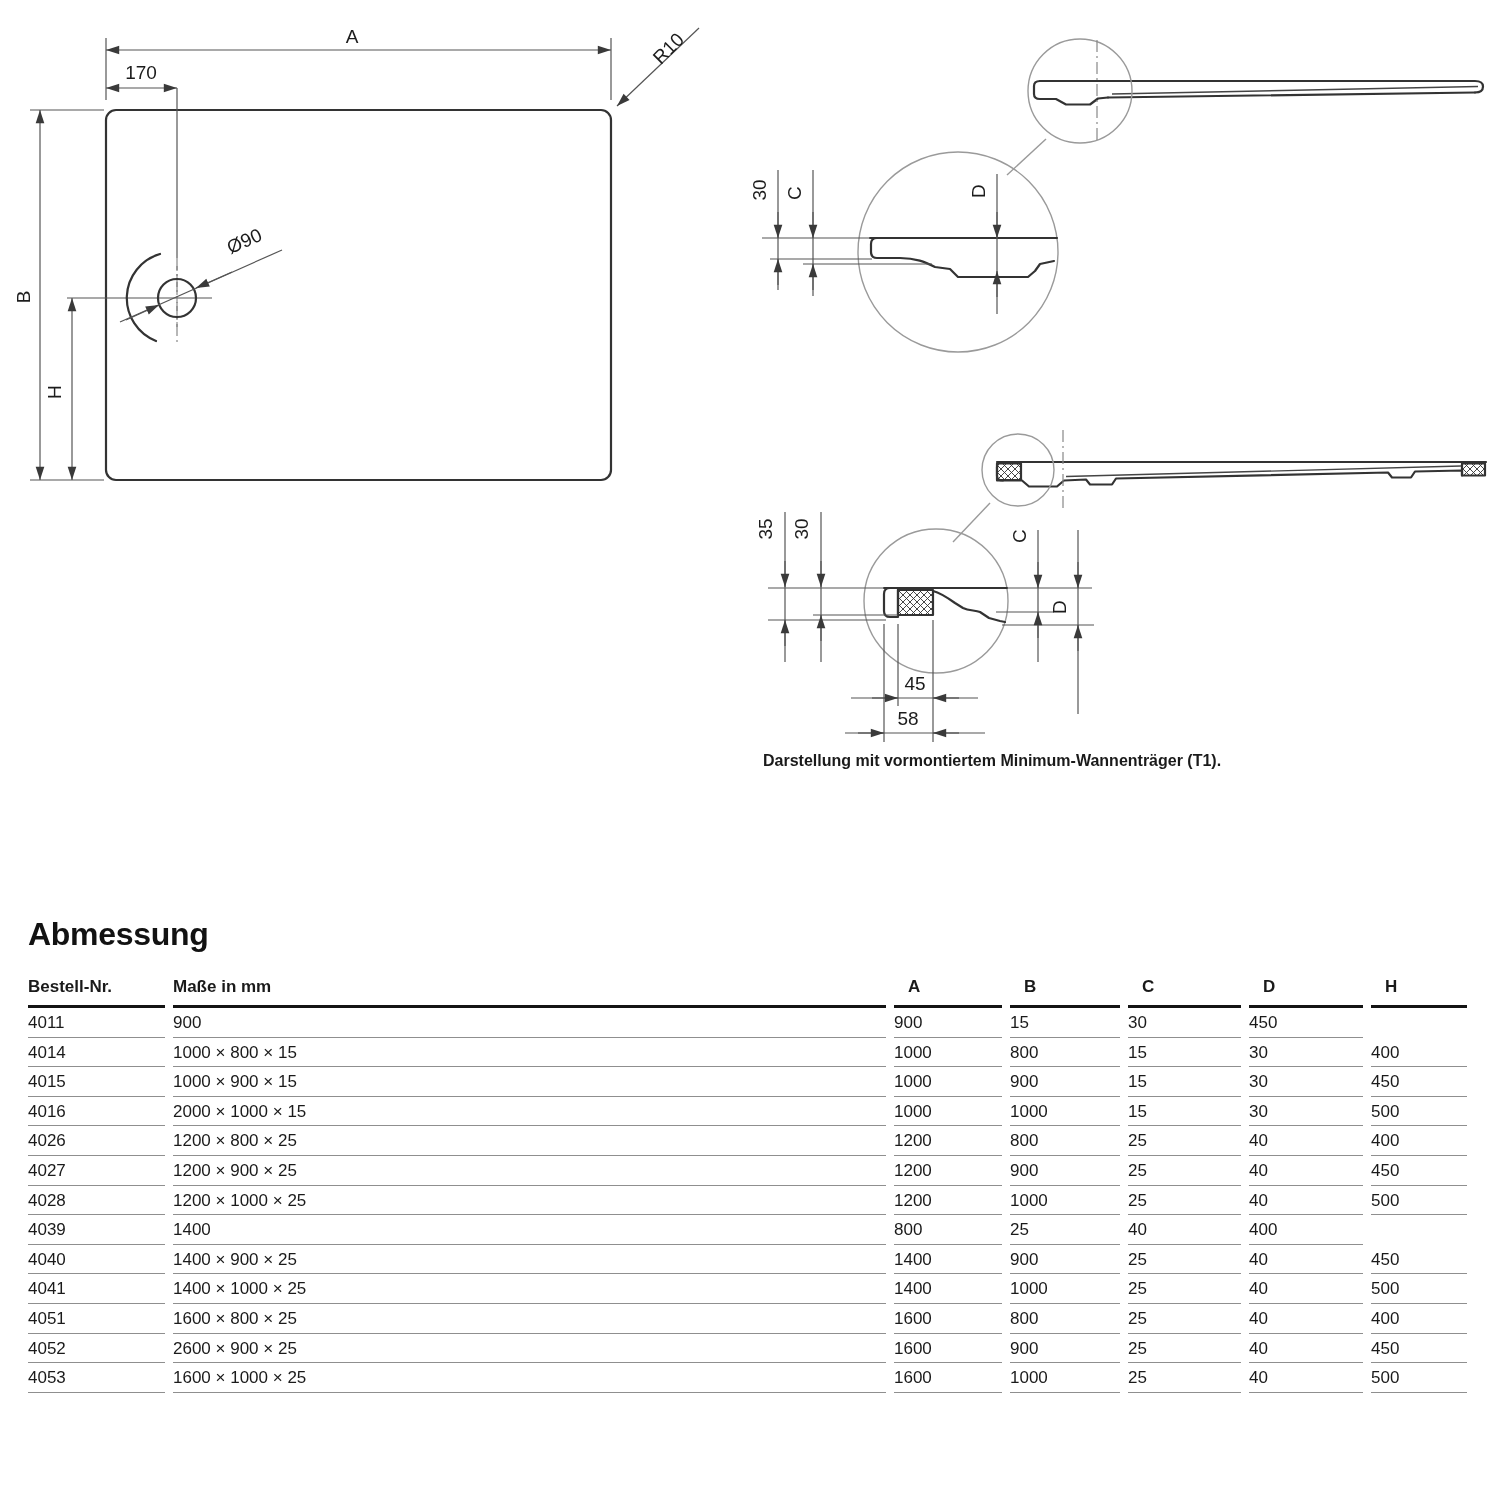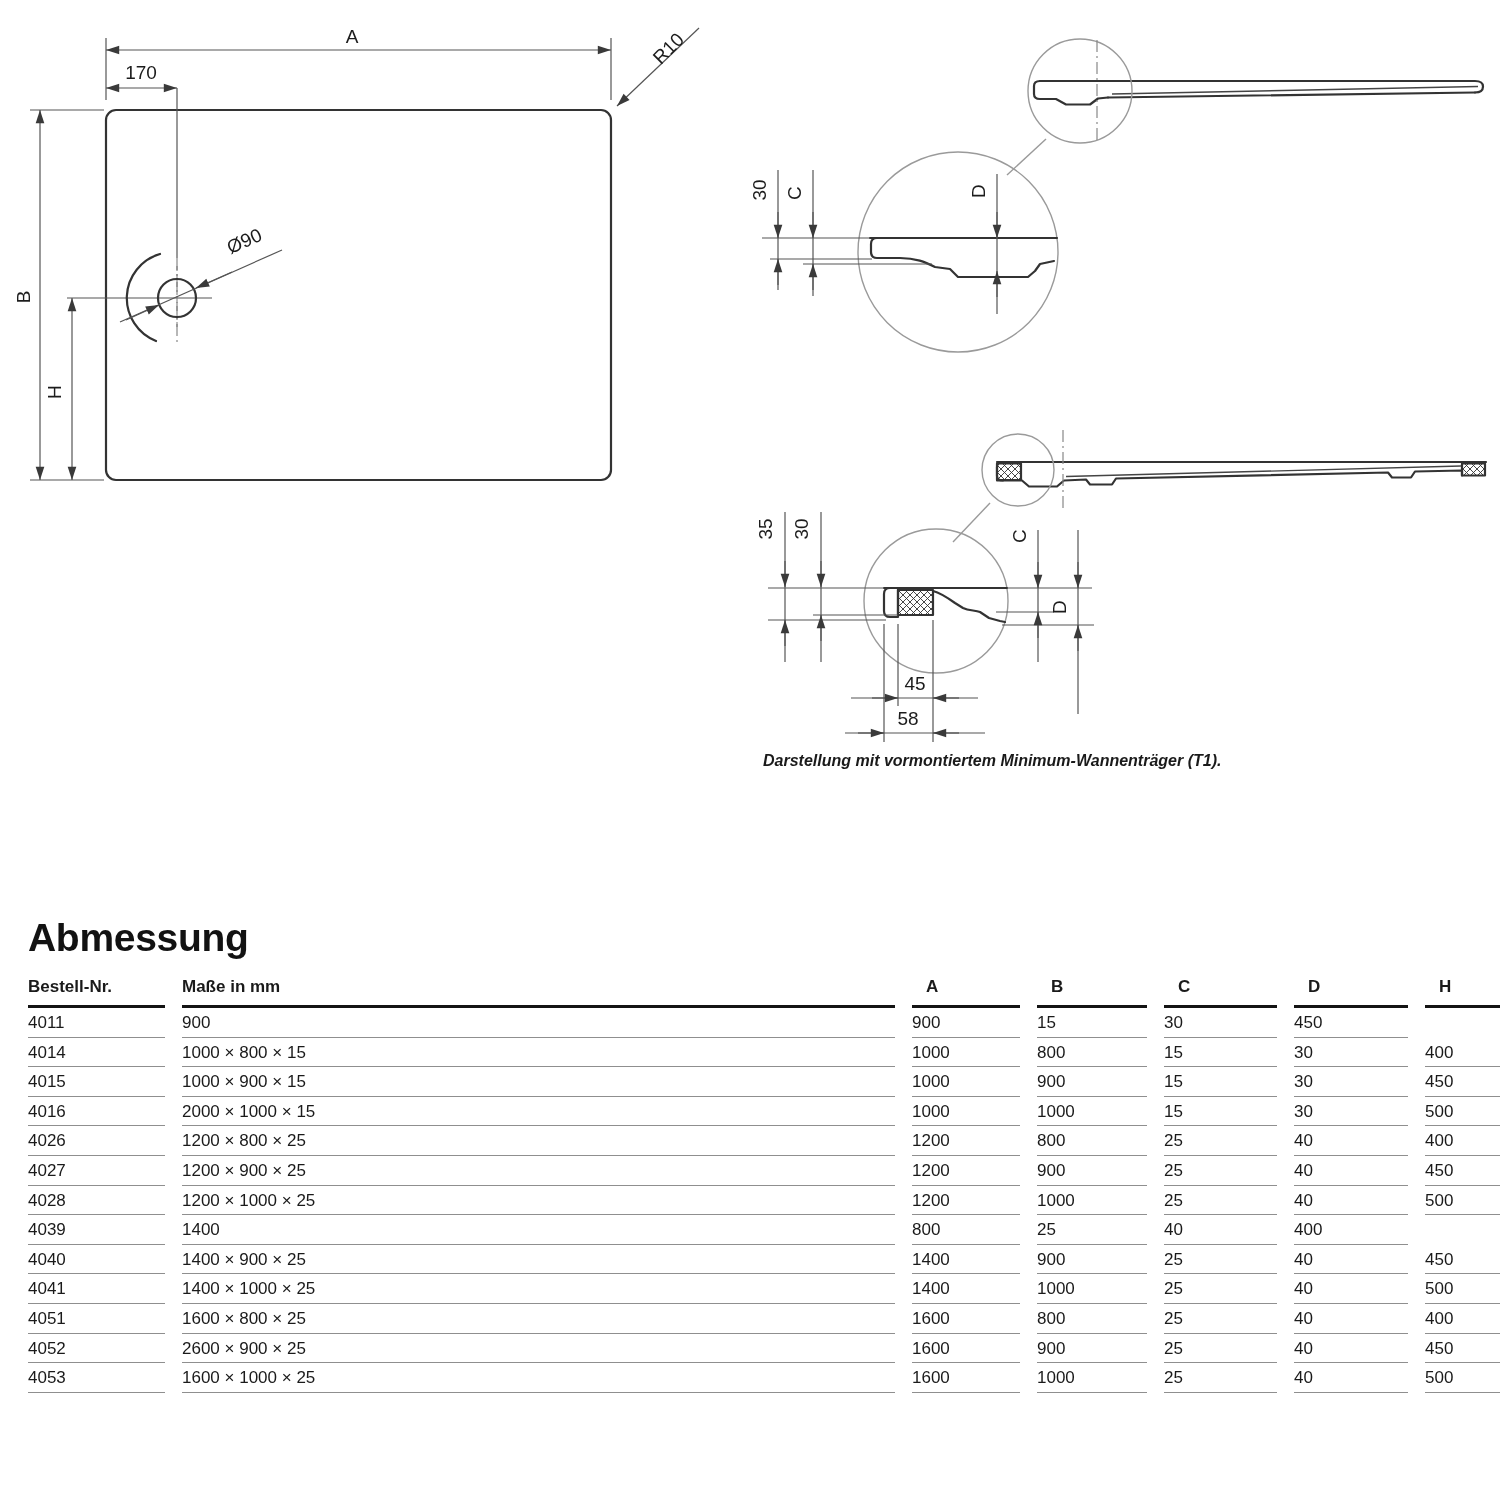--- a/index.html
+++ b/index.html
@@ -15,33 +15,33 @@
   .dc  { stroke:#9a9a9a; stroke-width:1.4; fill:none; }
   .dd  { stroke:#888; stroke-width:1.2; fill:none; stroke-dasharray:12 4 2 4; }
   .dsh { stroke:#777; stroke-width:1; fill:none; stroke-dasharray:5 3; }
   .hatched { fill:url(#hatch); }
   text.lbl { font:19px "Liberation Sans", sans-serif; fill:#1c1c1c; }
   .arr2 { marker-start:url(#arr); marker-end:url(#arr); }
   .arr1 { marker-end:url(#arr); }
   
   #caption {
     position:absolute; left:763px; top:752px;
-    font-size:16px; font-weight:bold; color:#1a1a1a;font-style:italic;
+    font-size:16px; font-weight:bold; color:#1a1a1a;
   }
   
   #abmessung-heading {
     position:absolute; left:28px; top:916px;
-    font-size:39px; font-weight:bold; letter-spacing:-0.3px; color:#121212;
+    font-size:32px; font-weight:bold; letter-spacing:-0.3px; color:#121212;
   }
   
   #dim-table { position:absolute; left:28px; top:975px; width:1463px; }
   .trow, .throw {
     display:grid;
     grid-template-columns:137px 713px 108px 110px 113px 114px 96px;
-    column-gap:17px;
+    column-gap:8px;
   }
   .hcell {
     height:33px; box-sizing:border-box;
     display:flex; align-items:flex-end; padding-bottom:8px;
     border-bottom:3px solid #141414;
     font-size:17px; font-weight:bold;
   }
   .hcell.ind { padding-left:14px; }
   .cell {
     height:29.6px; line-height:29.6px; box-sizing:border-box;

